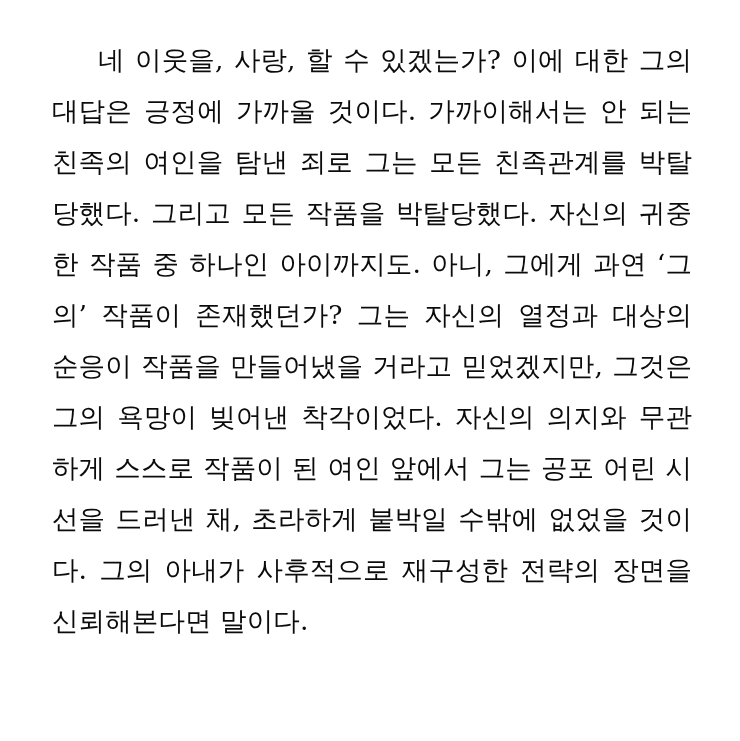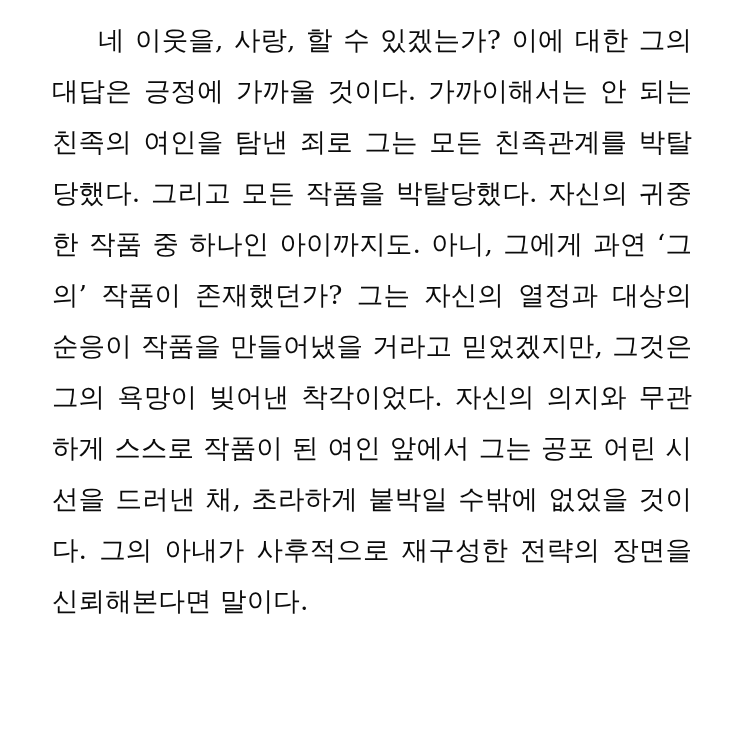--- a/index.html
+++ b/index.html
@@ -12,20 +12,21 @@
     height: 741px;
     overflow: hidden;
     font-family: "DejaVu Serif", "Liberation Serif", serif;
   }
   .page {
     box-sizing: border-box;
     width: 740px;
     height: 577px;
     padding: 14px 48px 0 52px;
     background: #ffffff;
+    margin-top: 20px;
   }
   .body-text {
     font-family: "DejaVu Serif", "Liberation Serif", serif;
     font-size: 26.5px;
     line-height: 51px;
     color: #0b0b0b;
     text-align: justify;
     text-justify: inter-character;
     word-break: break-all;
     text-indent: 46px;

